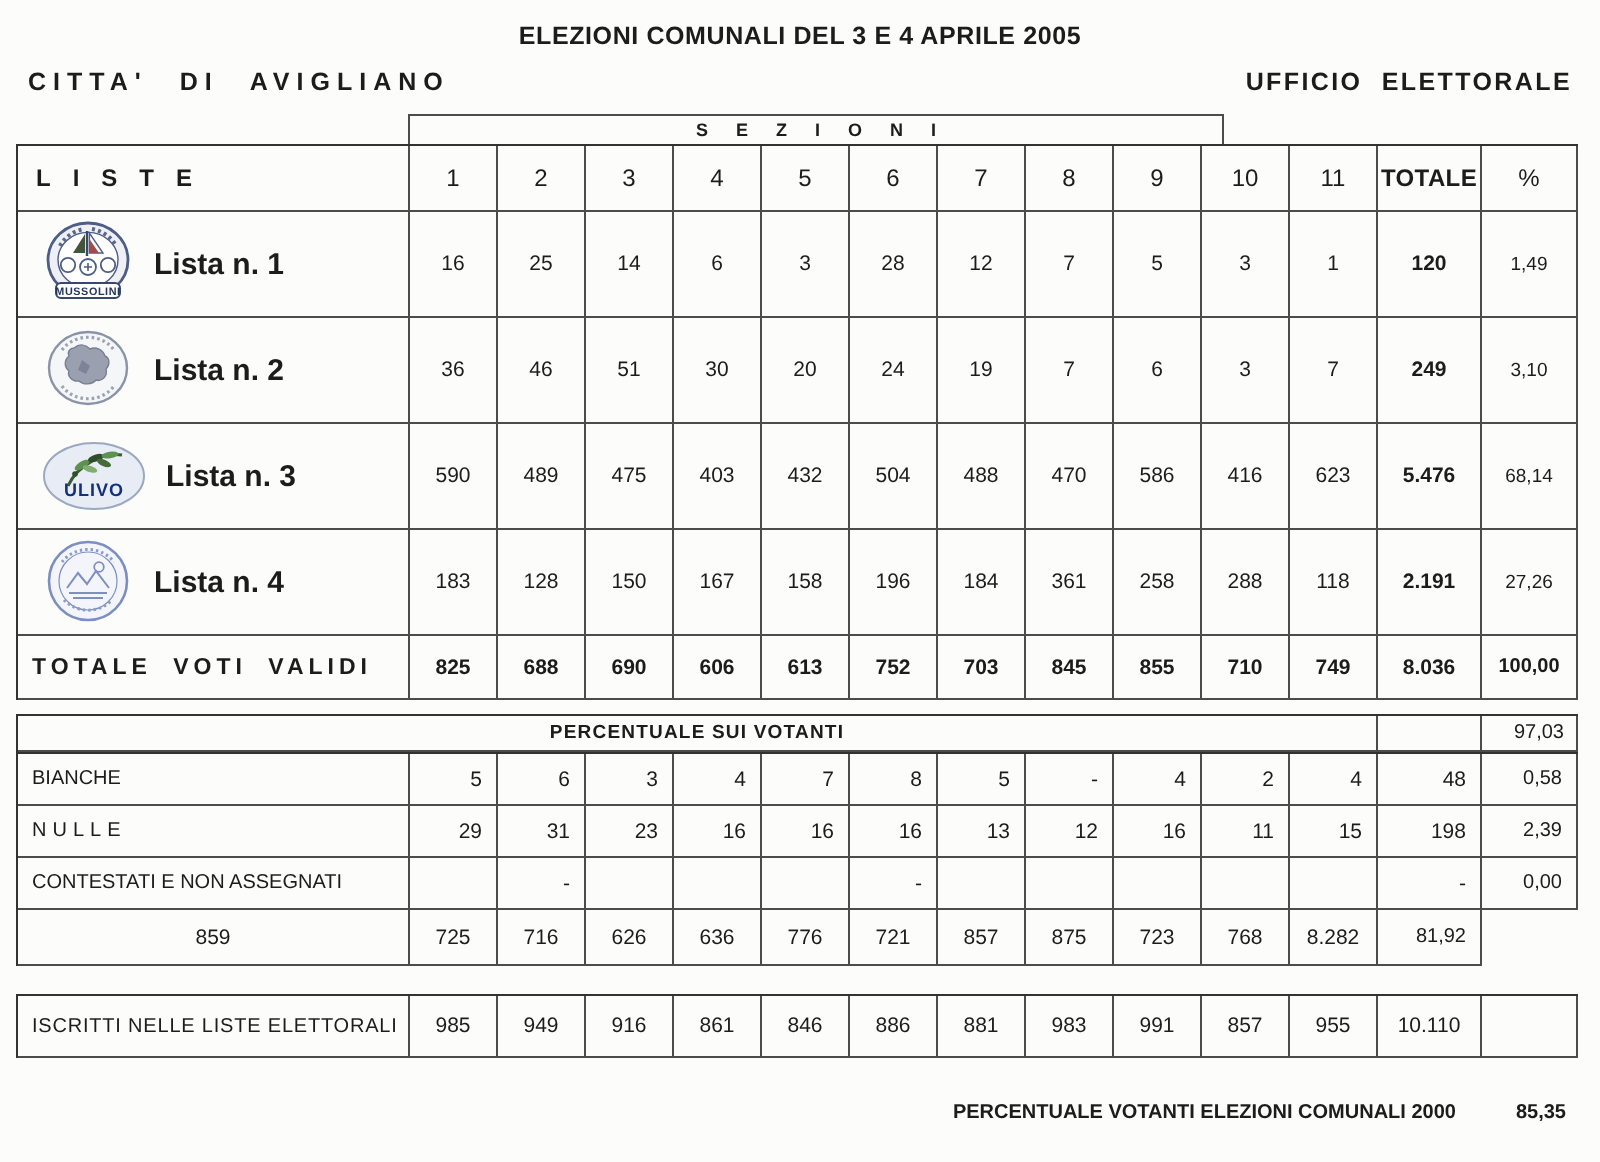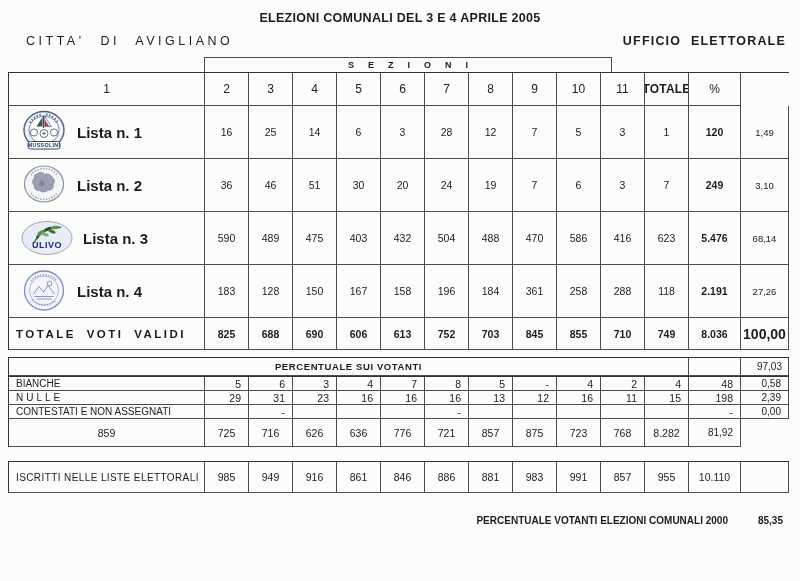--- a/index.html
+++ b/index.html
@@ -21,21 +21,21 @@
   
   .title{
     text-align:center;
     font-size:12.5px;font-weight:bold;letter-spacing:.3px;
     padding-top:11px;
   }
   .subhead{
     display:flex;justify-content:space-between;align-items:baseline;
     margin:9px 14px 0 14px;
   }
-  .city{font-size:12.5px;font-weight:normal;letter-spacing:3.5px;word-spacing:9px;margin-left:12px;}
+  .city{font-size:12.5px;font-weight:bold;letter-spacing:3.5px;word-spacing:9px;}
   .office{font-size:12.5px;font-weight:bold;letter-spacing:1.2px;word-spacing:5px;}
 
   
   .sezioni-strip{
     margin:9px 0 0 204px;
     width:408px;height:15px;
     border:1px solid var(--line);
     border-bottom:none;
     display:flex;align-items:center;justify-content:center;
     font-size:9px;font-weight:bold;letter-spacing:14px;text-indent:14px;
@@ -67,30 +67,30 @@
   .liste{font-size:17px;font-weight:bold;letter-spacing:11px;padding-left:9px;}
   .totale-h{font-size:8.5px;font-weight:bold;letter-spacing:.2px;}
   .pct-h{font-size:13.5px;}
   .list-row{height:53px;}
   .list-row .label-cell{gap:10px;padding-left:12px;font-size:15px;font-weight:bold;}
   .list-row .total-cell{font-weight:bold;}
   .pct-cell{font-size:9.5px;}
   .totals-row{height:32px;}
   .totals-row .cell{font-weight:bold;}
   .totals-row .label-cell{font-size:11.5px;letter-spacing:2.5px;word-spacing:5px;}
-  .totals-row .pct-cell{font-size:14px;text-align:right;}
+  .totals-row .pct-cell{font-size:10px;text-align:right;}
 
   
   .band{margin-top:7px;}
   .band .row{grid-template-columns:680px 52px 48px;height:18px;}
   .band .band-label{font-size:9.5px;font-weight:bold;letter-spacing:.6px;}
   .band .pct-cell{justify-content:flex-end;padding-right:6px;font-size:10px;}
 
   
-  .lower .row{height:14px;}
+  .lower .row{height:26px;}
   .lower .row.tall{height:28px;}
   .lower .label-cell{font-size:10px;}
   .lower .ls-wide{letter-spacing:3px;}
   .lower .tot-votanti-label{letter-spacing:2.5px;word-spacing:26px;font-size:10.5px;}
   .lower .r-right .num,.lower .r-right .total-cell,.lower .r-right .pct-cell{
     justify-content:flex-end;padding-right:7px;
   }
   .lower .pct-cell{justify-content:flex-end;padding-right:7px;font-size:10px;}
 
   
@@ -119,20 +119,21 @@
     <div class="office">UFFICIO ELETTORALE</div>
   </div>
 
   <div class="sezioni-strip">
     <span>SEZIONI</span>
   </div>
 
   <div class="tbl main">
 
     <div class="row header-row">
+      <div class="cell label-cell liste">LISTE</div>
       <div class="cells"><div class="cell num">1</div><div class="cell num">2</div><div class="cell num">3</div><div class="cell num">4</div><div class="cell num">5</div><div class="cell num">6</div><div class="cell num">7</div><div class="cell num">8</div><div class="cell num">9</div><div class="cell num">10</div><div class="cell num">11</div></div>
       <div class="cell totale-h">TOTALE</div>
       <div class="cell pct-h">%</div>
     </div>
 
     <div class="row list-row">
       <div class="cell label-cell">
         <svg class="logo" width="46" height="44" viewBox="0 0 46 44">
           <ellipse cx="23" cy="20" rx="20" ry="18.5" fill="#eef0f5" stroke="#4d5d85" stroke-width="1.4"></ellipse>
           <ellipse cx="23" cy="20" rx="15" ry="13.8" fill="#ffffff" stroke="#4d5d85" stroke-width="0.7"></ellipse>

